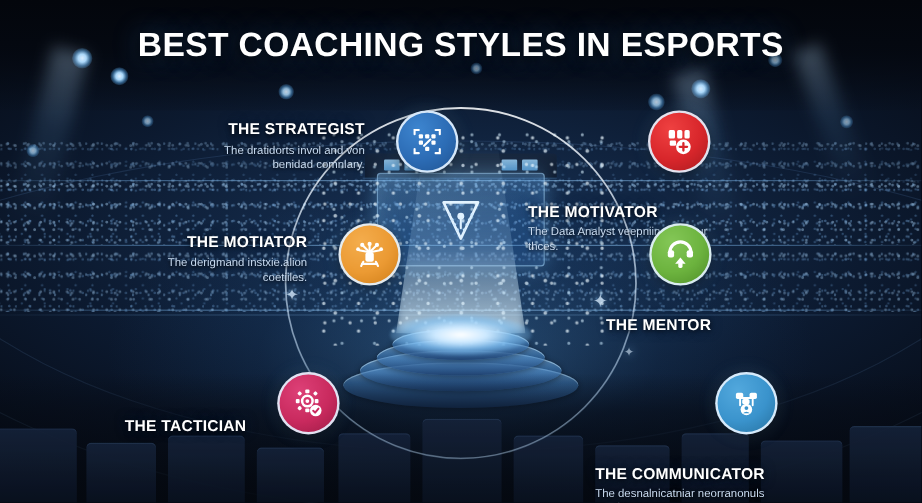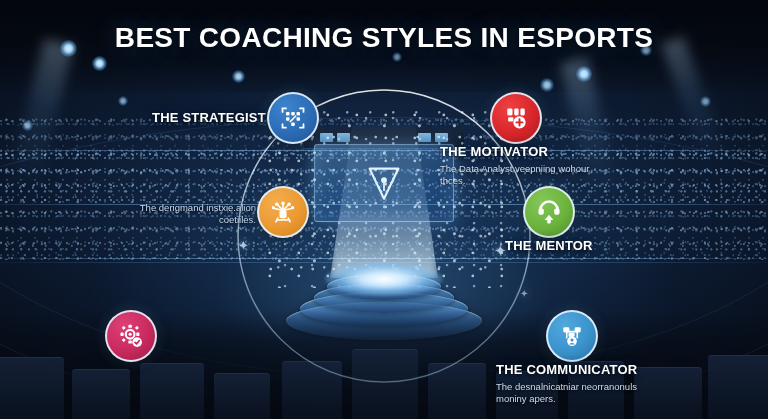--- a/index.html
+++ b/index.html
@@ -174,22 +174,22 @@
 
   
   .ring-svg{
     position:absolute; left:0; top:0; width:768px; height:419px;
     pointer-events:none;
   }
 
   
   .node{
     position:absolute;
-    display:flex; align-items:center;
-    gap:1px;
+    display:flex; align-items:flex-end;
+    gap:26px;
   }
   .node.right-text{ flex-direction:column; }
   .node.left-text{ flex-direction:row-reverse; }
 
   .badge{
     flex:0 0 auto;
     width:52px; height:52px;
     border-radius:50%;
     display:flex; align-items:center; justify-content:center;
     border:2.5px solid rgba(228,242,255,.92);
@@ -358,20 +358,21 @@
           <rect x="20" y="9" width="4" height="4" rx="1"></rect>
           <rect x="8" y="15" width="4" height="4" rx="1"></rect>
           <rect x="20" y="15" width="4" height="4" rx="1"></rect>
           <rect x="14" y="21" width="4" height="4" rx="1"></rect>
         </g>
         <path d="M13 20 L19 14" stroke="#ffffff" stroke-width="2" stroke-linecap="round"></path>
       </svg>
     </div>
     <div class="node-text">
       <div class="node-title">THE STRATEGIST</div>
+      <div class="node-desc">The dratidorts invol and von benidad comnlary.</div>
     </div>
   </div>
 
   <div class="node right-text" style="left:440px; top:92px;">
     <div class="badge" style="background:radial-gradient(circle at 35% 28%, #ef4141 0%, #d8262b 55%, #a81a1f 100%);">
       <svg viewBox="0 0 32 32" aria-hidden="true">
         <g fill="#ffffff">
           <rect x="6" y="5" width="6" height="8" rx="1.5"></rect>
           <rect x="14" y="5" width="5" height="8" rx="1.5"></rect>
           <rect x="21" y="5" width="5" height="8" rx="1.5"></rect>
@@ -403,20 +404,21 @@
           <circle cx="23" cy="7" r="2"></circle>
             <circle cx="5" cy="11" r="1.8"></circle>
           <circle cx="27" cy="11" r="1.8"></circle>
         </g>
         <rect x="12" y="14" width="8" height="9" rx="2" fill="#ffffff"></rect>
         <path d="M9 25 H23" stroke="#ffffff" stroke-width="2.2" stroke-linecap="round"></path>
         <path d="M10 23 L8 27 M22 23 L24 27" stroke="#ffffff" stroke-width="2" stroke-linecap="round"></path>
       </svg>
     </div>
     <div class="node-text">
+      <div class="node-title">THE MOTIATOR</div>
       <div class="node-desc">The derigmand instxie.alion coetiiles.</div>
     </div>
   </div>
 
   <div class="node right-text" style="left:505px; top:186px;">
     <div class="badge" style="background:radial-gradient(circle at 35% 28%, #84c757 0%, #6cb33e 55%, #4e8d28 100%);">
       <svg viewBox="0 0 32 32" aria-hidden="true">
         <path d="M6 14 A10 10 0 0 1 26 14" fill="none" stroke="#ffffff" stroke-width="3" stroke-linecap="round"></path>
         <rect x="4" y="12" width="6" height="7" rx="2" fill="#ffffff"></rect>
         <rect x="22" y="12" width="6" height="7" rx="2" fill="#ffffff"></rect>
@@ -441,20 +443,21 @@
           <rect x="22" y="12" width="3.6" height="4" rx="1"></rect>
           <rect x="6" y="5" width="3.4" height="3.4" rx="1" transform="rotate(-45 7.7 6.7)"></rect>
           <rect x="21" y="5" width="3.4" height="3.4" rx="1" transform="rotate(45 22.7 6.7)"></rect>
           <rect x="6" y="19" width="3.4" height="3.4" rx="1" transform="rotate(45 7.7 20.7)"></rect>
         </g>
         <circle cx="23" cy="23" r="5.5" fill="#ffffff"></circle>
         <path d="M20.6 23.2 L22.4 25 L25.6 21.2" fill="none" stroke="#c92a5e" stroke-width="1.9" stroke-linecap="round" stroke-linejoin="round"></path>
       </svg>
     </div>
     <div class="node-text">
+      <div class="node-title">THE TACTICIAN</div>
     </div>
   </div>
 
   <div class="node right-text" style="left:496px; top:310px;">
     <div class="badge" style="background:radial-gradient(circle at 35% 28%, #52a8dd 0%, #3a93cc 55%, #26719f 100%);">
       <svg viewBox="0 0 32 32" aria-hidden="true">
         <g fill="none" stroke="#ffffff" stroke-width="1.8" stroke-linecap="round">
           <path d="M10 11 H22"></path>
             <path d="M10 11 V18"></path>
             <path d="M22 11 V18"></path>

